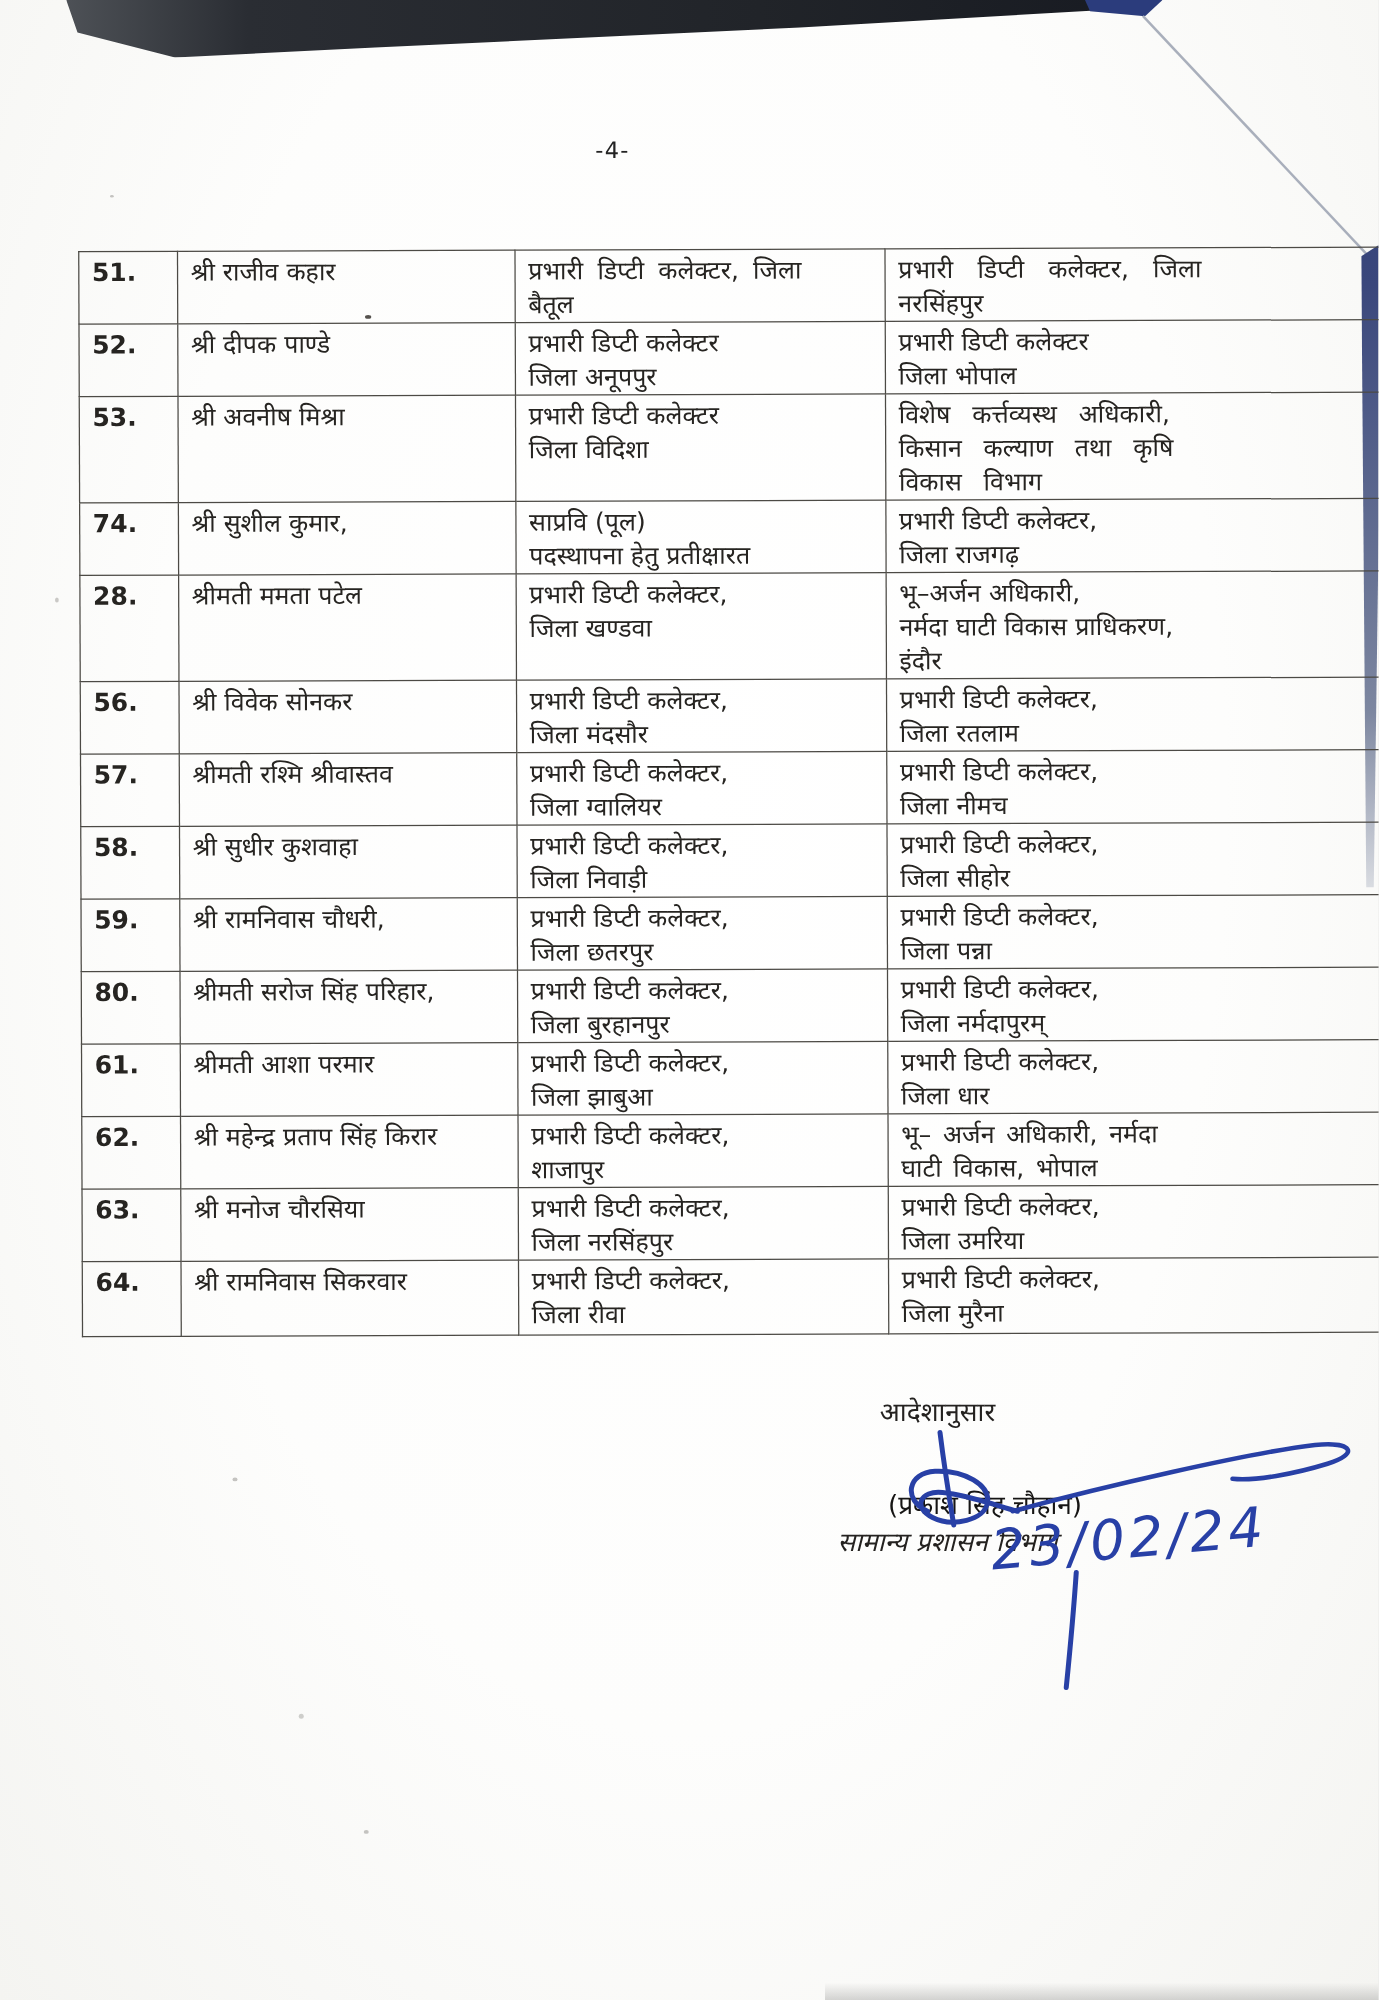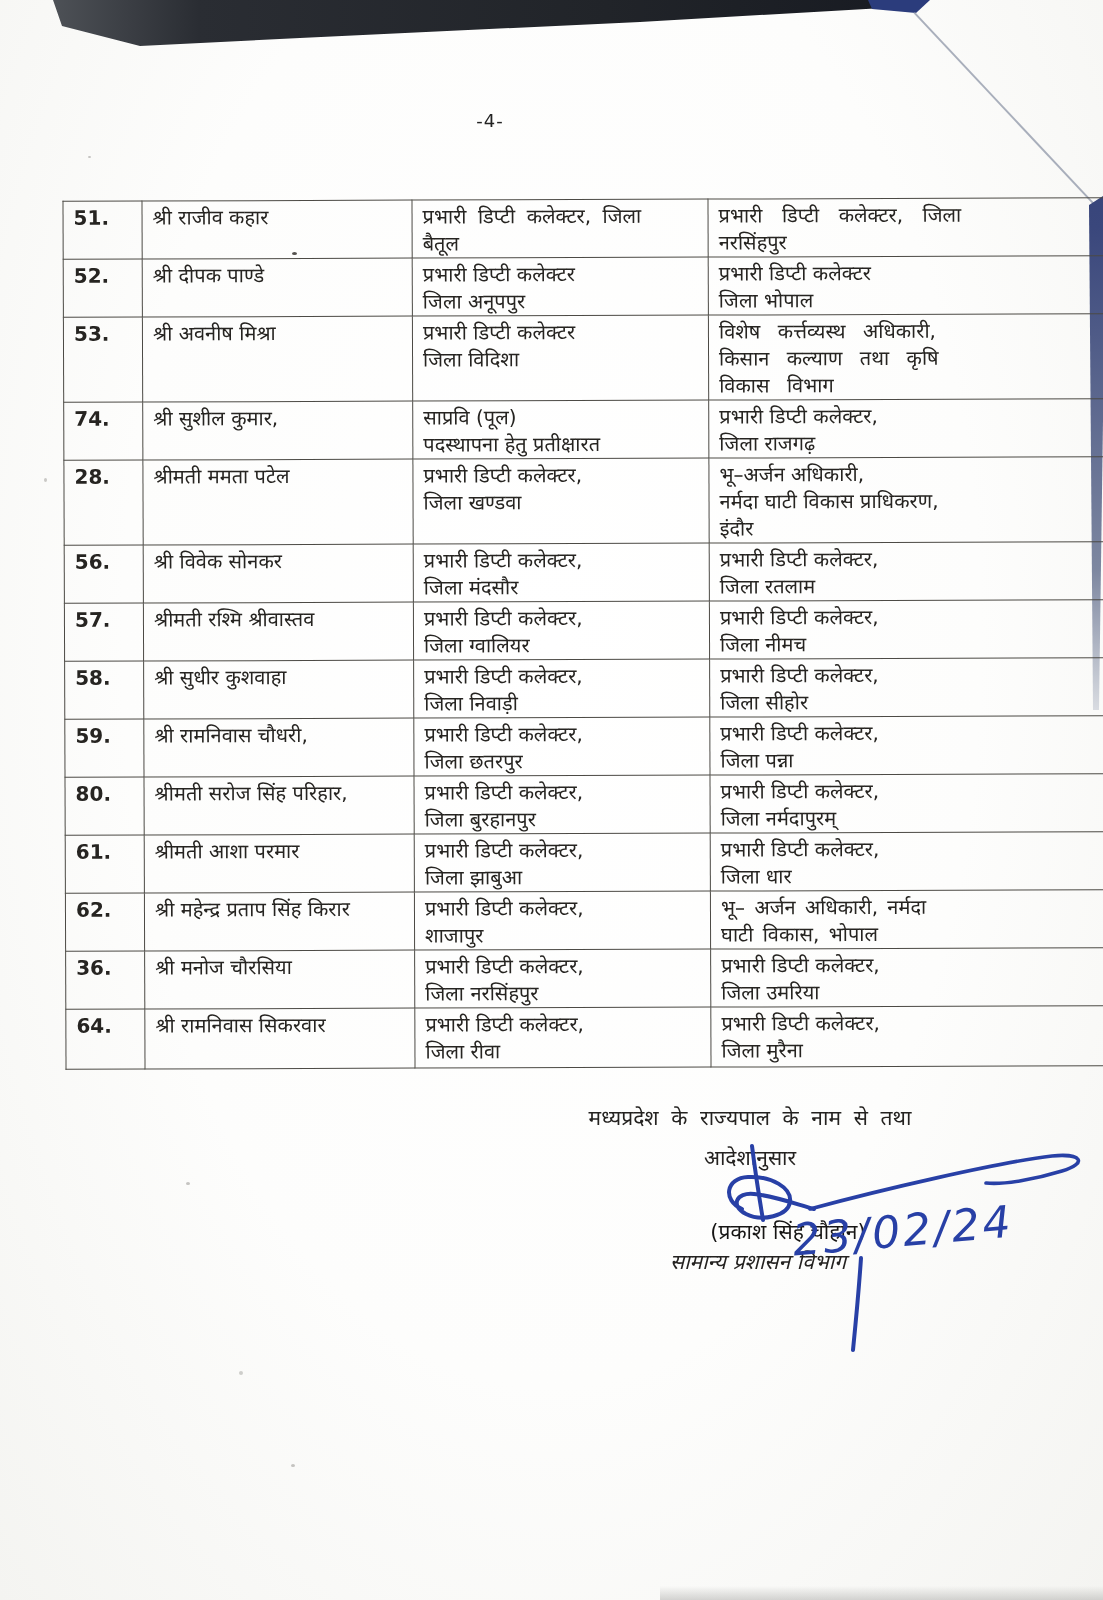--- a/index.html
+++ b/index.html
@@ -193,41 +193,40 @@
     </tr>
           <tr style="height: 55px;">
       <td class="sno">62.</td>
       <td class="name">श्री महेन्द्र प्रताप सिंह किरार</td>
       <td class="cur">प्रभारी डिप्टी कलेक्टर,
 शाजापुर</td>
       <td class="new" style="word-spacing: 3px;">भू– अर्जन अधिकारी, नर्मदा
 घाटी विकास, भोपाल</td>
     </tr>
           <tr style="height: 56px;">
-      <td class="sno">36.</td>
+      <td class="sno">63.</td>
       <td class="name">श्री मनोज चौरसिया</td>
       <td class="cur">प्रभारी डिप्टी कलेक्टर,
 जिला नरसिंहपुर</td>
       <td class="new">प्रभारी डिप्टी कलेक्टर,
 जिला उमरिया</td>
     </tr>
           <tr style="height: 60px;">
       <td class="sno">64.</td>
       <td class="name">श्री रामनिवास सिकरवार</td>
       <td class="cur">प्रभारी डिप्टी कलेक्टर,
 जिला रीवा</td>
       <td class="new">प्रभारी डिप्टी कलेक्टर,
 जिला मुरैना</td>
     </tr>
         </tbody>
     </table>
   </div>
 
   <div class="footer">
-    <div class="f-line1">मध्यप्रदेश के राज्यपाल के नाम से तथा</div>
     <div class="f-line2">आदेशानुसार</div>
     <div class="f-name">(प्रकाश सिंह चौहान)</div>
     <div class="f-dept">सामान्य प्रशासन विभाग</div>
   </div>
 
   <svg class="sig-svg" width="1103" height="1600" viewBox="0 0 1103 1600">
     <g stroke="#2840a6" fill="none" stroke-linecap="round">
 
       <path d="M 752 1146 C 755 1170, 759 1196, 763 1220" stroke-width="4"></path>
 

